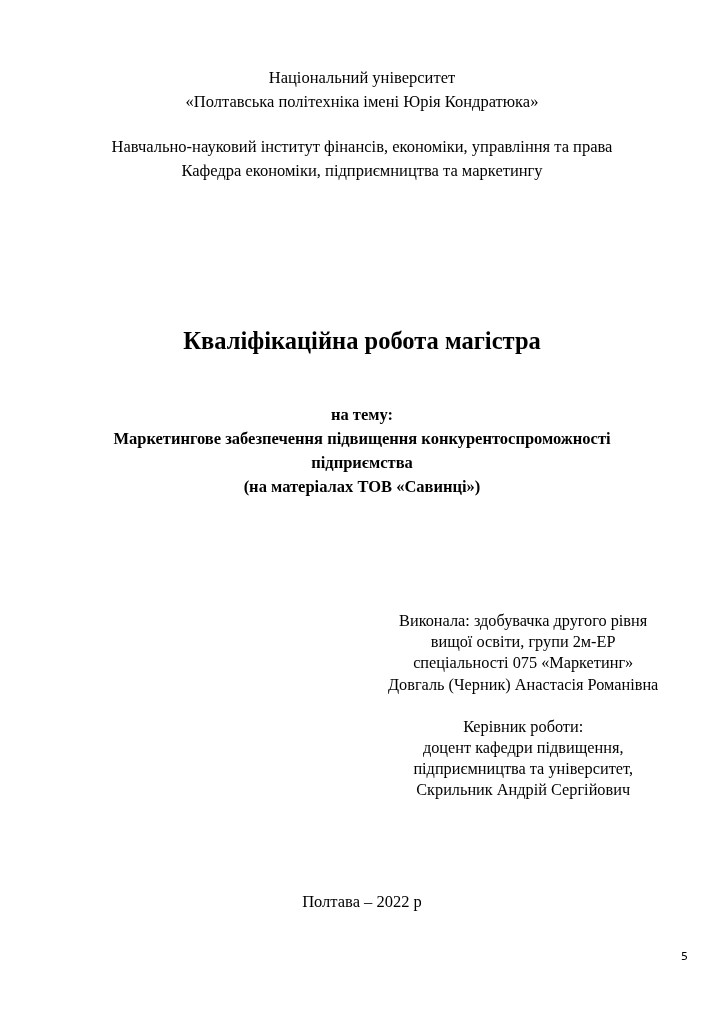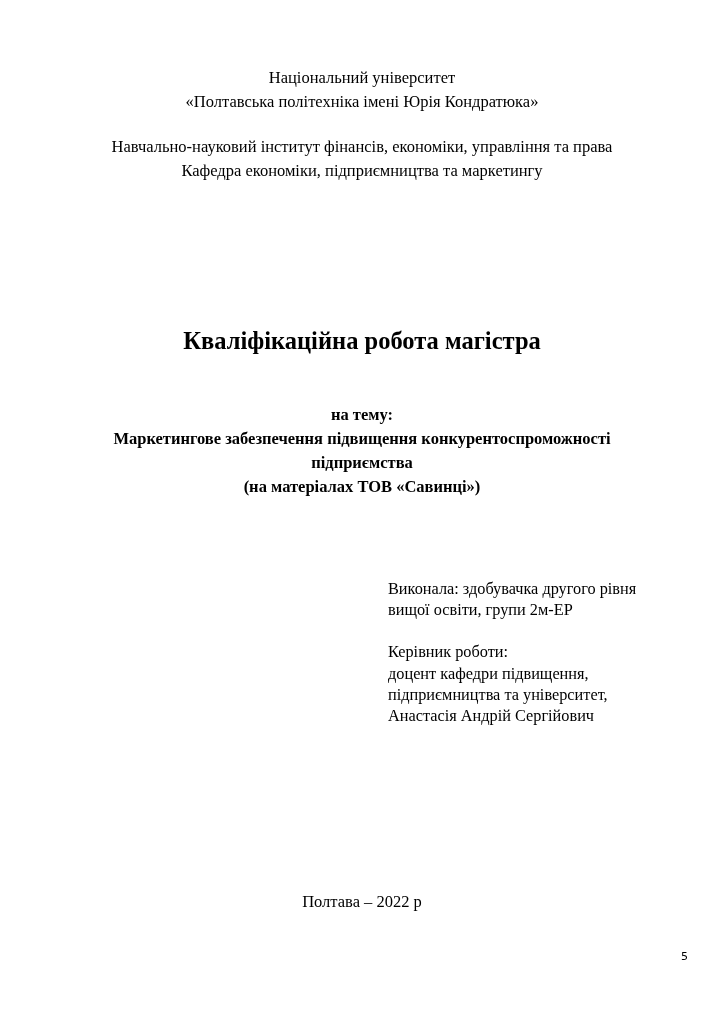--- a/index.html
+++ b/index.html
@@ -6,21 +6,21 @@
   body {
     width: 724px; height: 1024px; background: #ffffff; position: relative;
     font-family: "Liberation Serif", "DejaVu Serif", serif; color: #000;
     overflow: hidden;
   }
   .page { position: absolute; left: 0; top: 0; width: 632px; height: 1024px; }
   .center { position: absolute; left: 0; width: 794px; text-align: center; }
   .line { font-size: 16.5px; line-height: 24px; white-space: nowrap; }
   .title { top: 326px; font-size: 24.5px; font-weight: bold; line-height: 30px; }
   .theme { top: 403px; font-weight: bold; font-size: 16.5px; line-height: 24px; }
-  .right-block { position: absolute; left: 388px; top: 578px; font-size: 16.3px; line-height: 21.2px; white-space: nowrap; }
+  .right-block { position: absolute; left: 388px; top: 610px; font-size: 16.3px; line-height: 21.2px; white-space: nowrap; text-align: center; }
   .gap { height: 21px; }
   .city { top: 890px; }
   .pagenum { position: absolute; left: 681px; top: 950px; font-family: "DejaVu Sans", sans-serif; font-size: 11px; }
 </style>
 </head>
 <body>
 
 <div class="page">
   <div class="center" style="left:-35px; top:66px;">
     <div class="line">Національний університет</div>
@@ -37,23 +37,25 @@
   <div class="center theme" style="left:-35px;">
     <div>на тему:</div>
     <div>Маркетингове забезпечення підвищення конкурентоспроможності</div>
     <div>підприємства</div>
     <div>(на матеріалах ТОВ «Савинці»)</div>
   </div>
 
   <div class="right-block">
     <div>Виконала: здобувачка другого рівня</div>
     <div>вищої освіти, групи 2м-ЕР</div>
+    <div>спеціальності 075 «Маркетинг»</div>
+    <div>Довгаль (Черник) Анастасія Романівна</div>
     <div class="gap"></div>
     <div>Керівник роботи:</div>
     <div>доцент кафедри підвищення,</div>
     <div>підприємництва та університет,</div>
-    <div>Анастасія Андрій Сергійович</div>
+    <div>Скрильник Андрій Сергійович</div>
   </div>
 
   <div class="center line city" style="left:-35px;">Полтава – 2022 р</div>
 
   <div class="pagenum">5</div>
 </div>
 
 </body></html>

